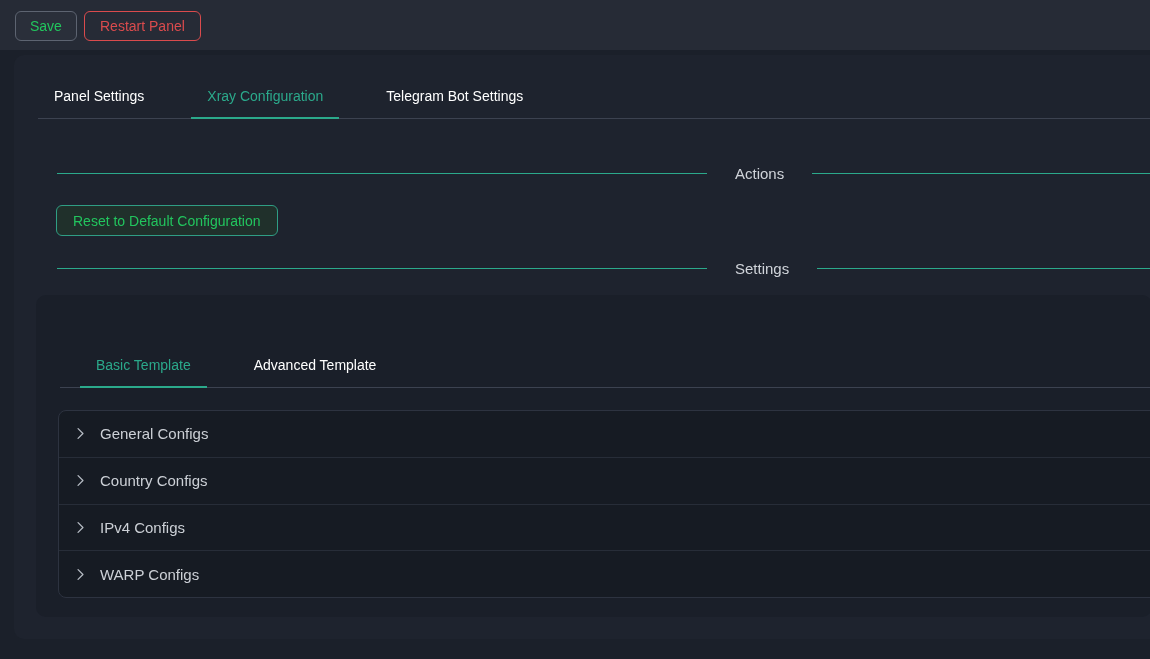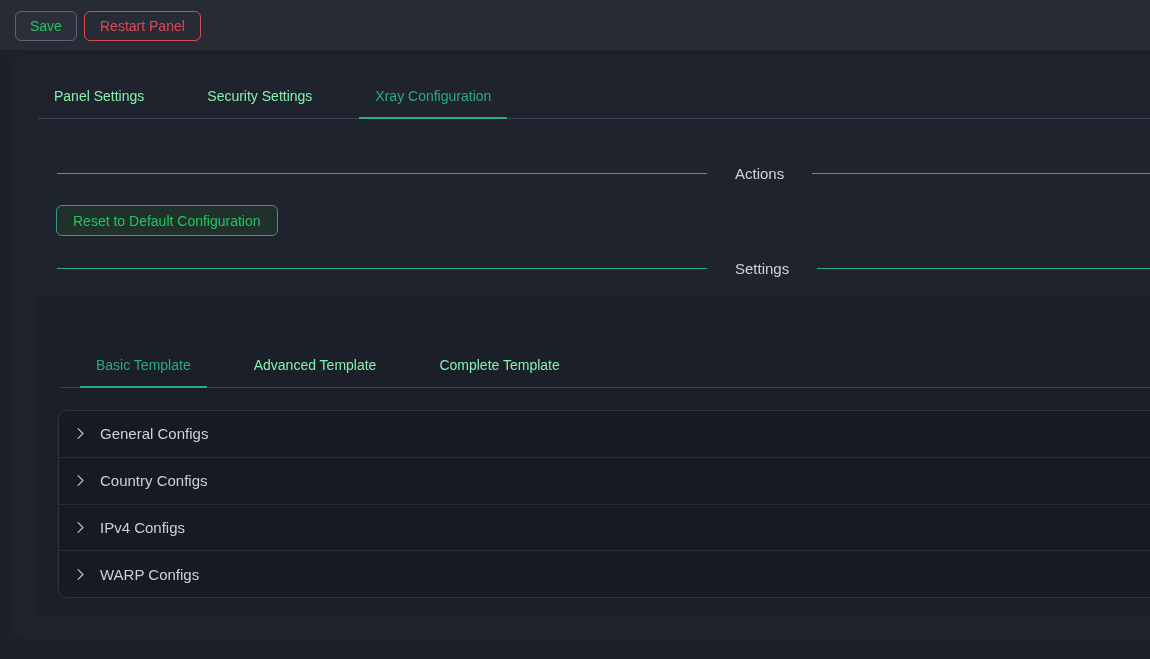--- a/index.html
+++ b/index.html
@@ -67,21 +67,21 @@
     align-items: center;
     border-bottom: 1px solid #3c4250;
   }
   .top-tabs { left: 24px; right: 0; top: 19px; height: 45px; }
   .tab {
     position: relative;
     height: 100%;
     display: flex;
     align-items: center;
     padding: 0 16px;
-    color: #86efac;
+    color: #ffffff;
     font-size: 14px;
     cursor: pointer;
   }
   .tab + .tab { margin-left: 31px; }
   .tab.active { color: var(--primary, #2ba98b); }
   .tab.active::after {
     content: "";
     position: absolute;
     left: 0; right: 0; bottom: -1px;
     height: 2px;
@@ -170,22 +170,22 @@
 
   <header class="topbar">
     <button class="btn btn-save">Save</button>
     <button class="btn btn-restart">Restart Panel</button>
   </header>
 
   <main class="main-card">
 
     <nav class="tabs top-tabs">
       <div class="tab">Panel Settings</div>
-      <div class="tab">Security Settings</div>
       <div class="tab active">Xray Configuration</div>
+      <div class="tab">Telegram Bot Settings</div>
     </nav>
 
     <div class="divider divider-actions">
       <span class="dline dline-left"></span>
       <span class="dtext">Actions</span>
       <span class="dline dline-right"></span>
     </div>
 
     <button class="btn btn-reset">Reset to Default Configuration</button>
 
@@ -193,21 +193,20 @@
       <span class="dline dline-left"></span>
       <span class="dtext">Settings</span>
       <span class="dline dline-right"></span>
     </div>
 
     <section class="inner-card">
 
       <nav class="tabs inner-tabs">
         <div class="tab active">Basic Template</div>
         <div class="tab">Advanced Template</div>
-        <div class="tab">Complete Template</div>
       </nav>
 
       <div class="collapse">
 
         <div class="panel">
           <span class="chev">
             <svg viewBox="0 0 16 16" width="13" height="13">
                 <path d="M5 2 L11 8 L5 14" fill="none" stroke="currentColor" stroke-width="1.6" stroke-linecap="round" stroke-linejoin="round"></path>
               </svg>
           </span>

